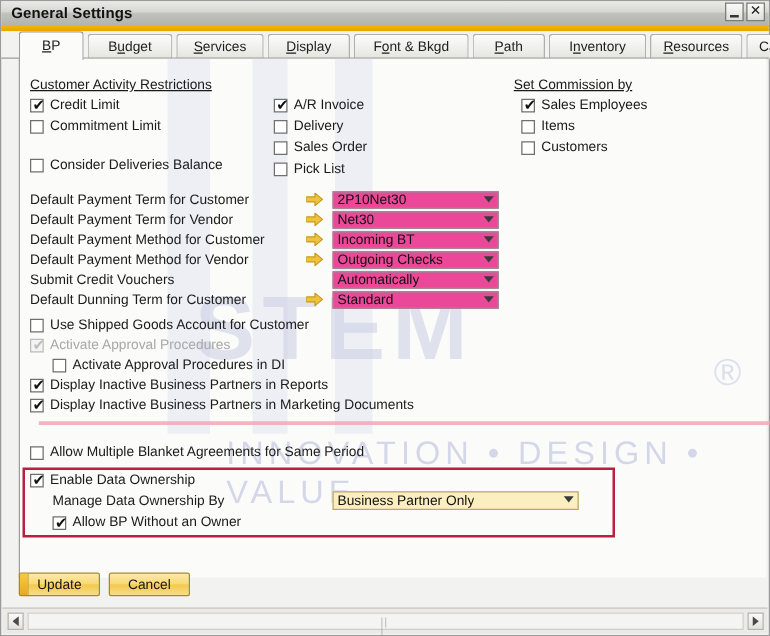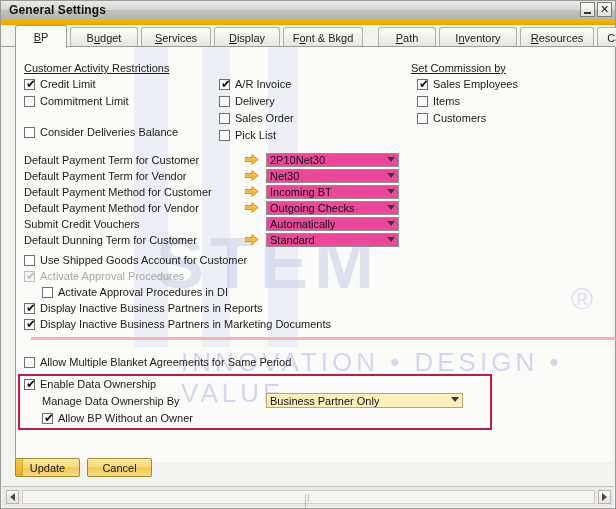--- a/index.html
+++ b/index.html
@@ -117,21 +117,21 @@
       </div>
       <div class="tab" style="left:69px;width:68px;">
         <span>B<u>u</u>dget</span>
       </div>
       <div class="tab" style="left:213px;width:66px;">
         <span><u>D</u>isplay</span>
       </div>
       <div class="tab" style="left:140px;width:70px;">
         <span><u>S</u>ervices</span>
       </div>
-      <div class="tab" style="left:282px;width:80px;">
+      <div class="tab" style="left:282px;width:92px;">
         <span>F<u>o</u>nt &amp; Bkgd</span>
       </div>
       <div class="tab" style="left:377px;width:58px;">
         <span><u>P</u>ath</span>
       </div>
       <div class="tab" style="left:438px;width:78px;">
         <span>I<u>n</u>ventory</span>
       </div>
       <div class="tab" style="left:519px;width:74px;">
         <span><u>R</u>esources</span>

